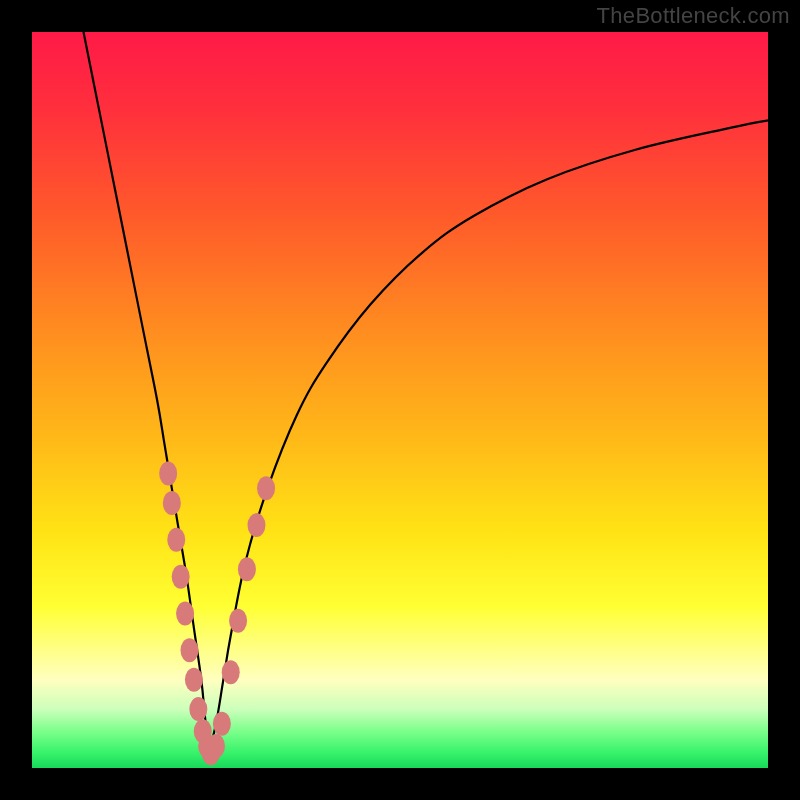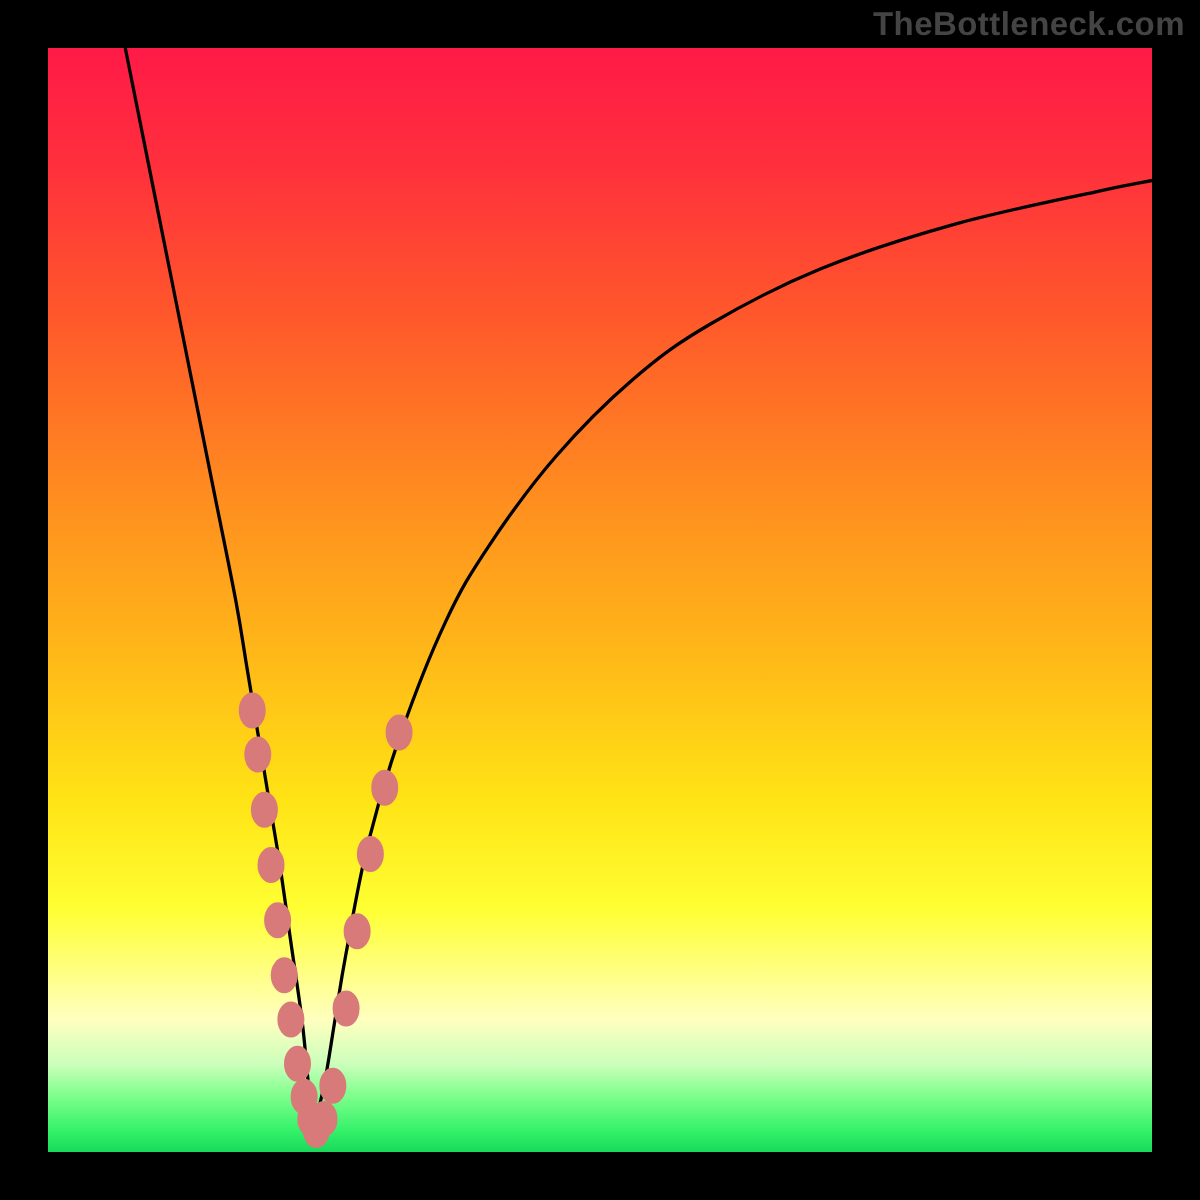--- a/index.html
+++ b/index.html
@@ -56,21 +56,21 @@
     top: 0;
     width: 736px;
     height: 736px;
   }
   .watermark {
     position: absolute;
     top: 3px;
     right: 10px;
     color: #444;
     font-size: 22px;
-    font-weight: 700;
+    font-weight: 400;
     letter-spacing: 0.3px;
     user-select: none;
   }
 </style>
 </head>
 <body>
 
 <div class="frame">
 
   <div class="plot-area">

